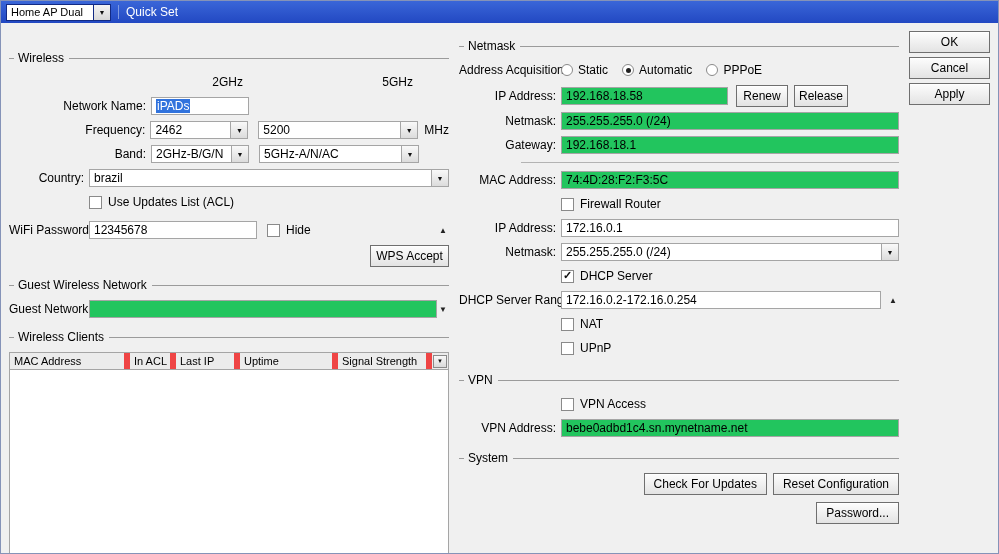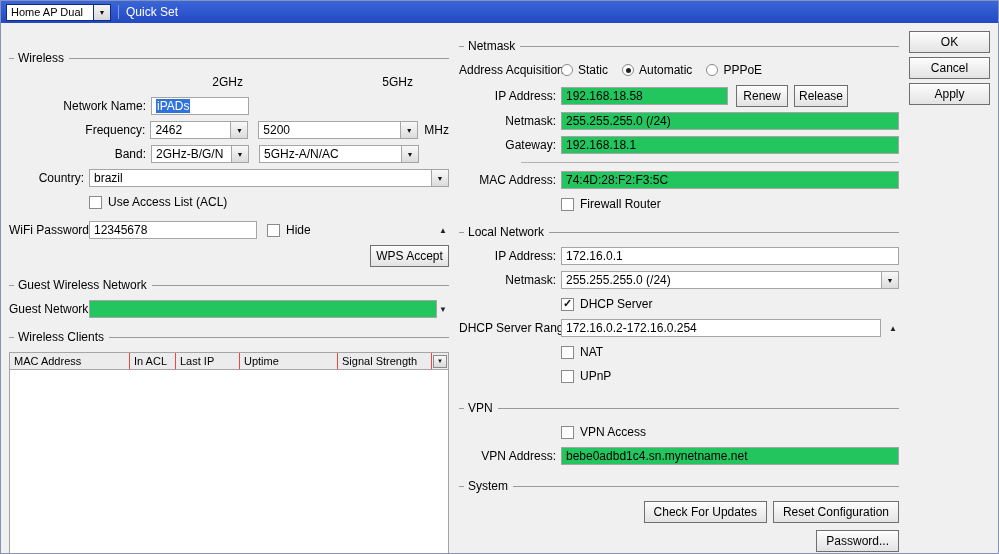--- a/index.html
+++ b/index.html
@@ -77,21 +77,21 @@
   
   .sep { height:1px; background:#b3b3b3; margin:8px 0 8px 62px; }
   .right-align { display:flex; justify-content:flex-end; gap:6px; align-items:center; }
   .wifi-row-extra { margin-top:10px; }
 
   
   .table { margin-top:2px; border:1px solid #a5a5a5; background:#fff; height:210px;
            display:flex; flex-direction:column; }
   .thead { display:flex; height:17px; background:#ececec; border-bottom:1px solid #a5a5a5;
            align-items:stretch; font-size:11px; }
-  .th { padding:1px 4px; border-right:1px solid #ef4444; display:flex; align-items:center;
+  .th { padding:1px 4px; border-right:6px solid #ef4444; display:flex; align-items:center;
         white-space:nowrap; overflow:hidden; }
   .th-mac { width:120px; } .th-acl { width:46px; } .th-ip { width:64px; }
   .th-up { width:98px; } .th-sig { width:94px; }
   .th-fill { flex:1; display:flex; align-items:center; justify-content:flex-end; padding:1px; }
   .th-dropbtn { width:14px; height:13px; border:1px solid #8a8a8a;
                 background:linear-gradient(#f8f8f8,#dadada); display:flex; align-items:center;
                 justify-content:center; font-size:6px; color:#111; }
   .tbody { flex:1; background:#fff; }
 </style>
 </head>
@@ -166,21 +166,21 @@
       <div class="lbl w80">Country:</div>
       <div class="combo fill">
         <div class="field fill">brazil</div>
         <div class="combo-btn">▼</div>
       </div>
     </div>
 
     <div class="row">
       <div class="sp80"></div>
       <span class="cb"></span>
-      <span>Use Access List (ACL)</span>
+      <span>Use Updates List (ACL)</span>
     </div>
 
     <div class="row wifi-row-extra">
       <div class="lbl w80">WiFi Password:</div>
       <div class="field w168">
         <span>12345678</span>
       </div>
       <div class="gap10"></div>
       <span class="cb"></span>
       <span>Hide</span>
@@ -269,23 +269,20 @@
       <div class="lblr">MAC Address:</div>
       <div class="field ro fill">74:4D:28:F2:F3:5C</div>
     </div>
 
     <div class="row">
       <div class="sp102"></div>
       <span class="cb"></span>
       <span>Firewall Router</span>
     </div>
 
-    <div class="group mt12">
-      <span>Local Network</span>
-    </div>
 
     <div class="row">
       <div class="lblr">IP Address:</div>
       <div class="field fill">172.16.0.1</div>
     </div>
 
     <div class="row">
       <div class="lblr">Netmask:</div>
       <div class="combo fill">
         <div class="field fill">255.255.255.0 (/24)</div>

